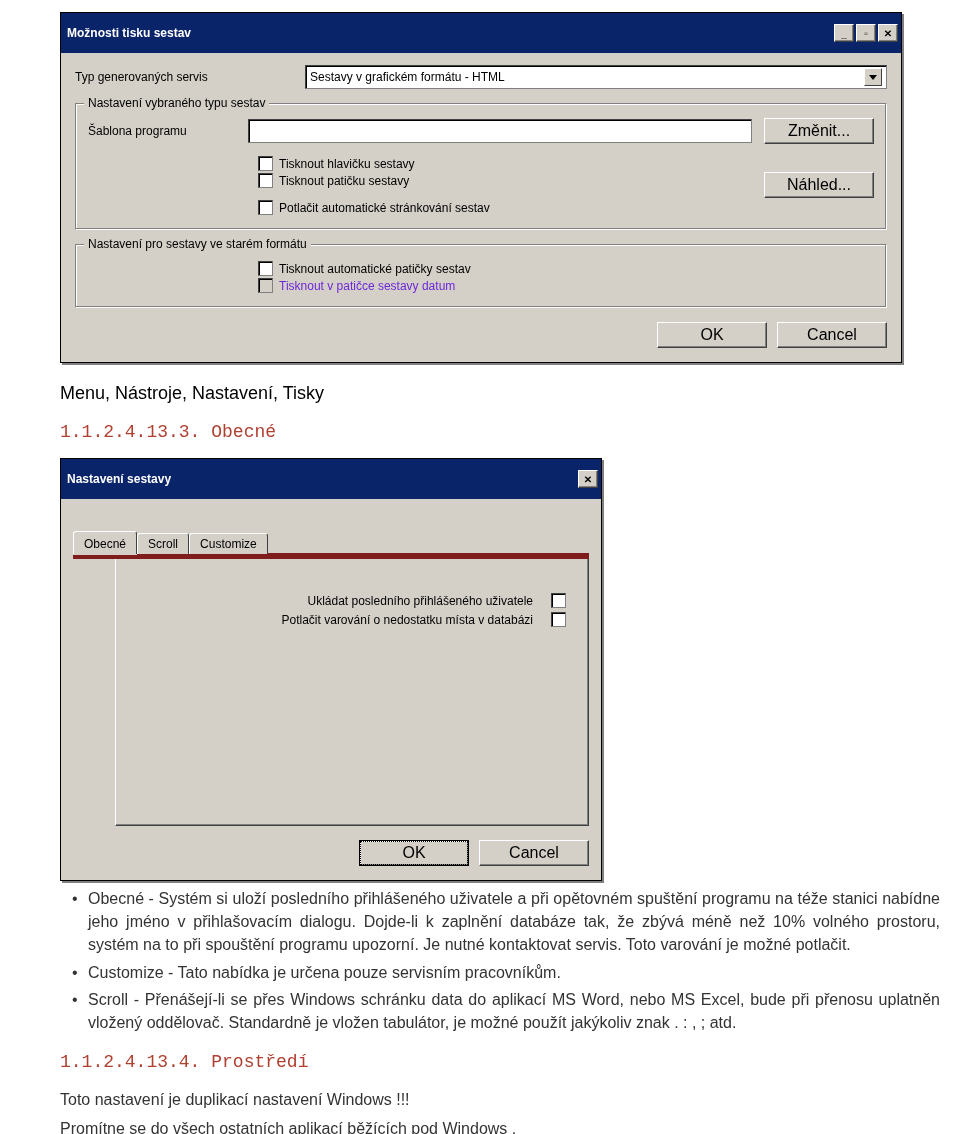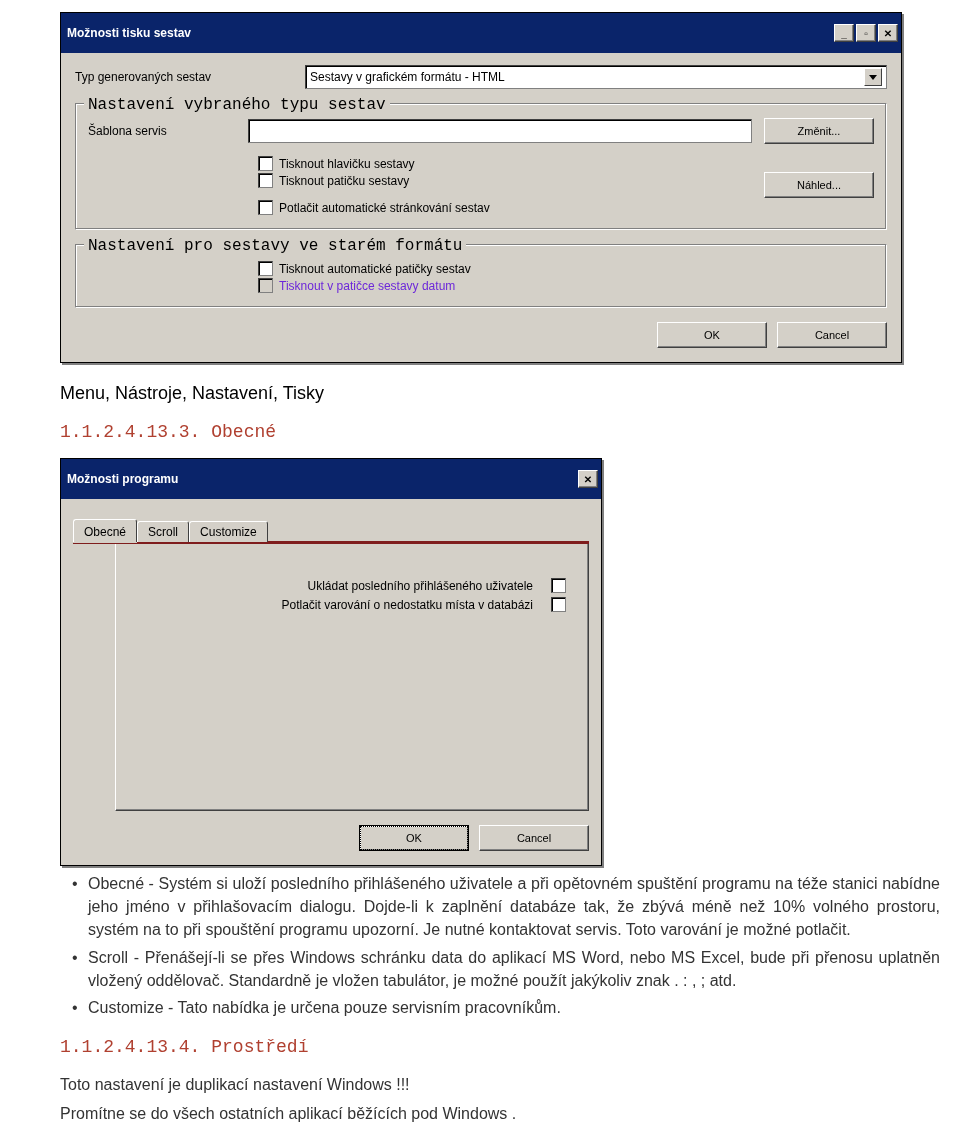--- a/index.html
+++ b/index.html
@@ -91,22 +91,21 @@
     padding: 14px 12px 12px 12px;
     margin-top: 14px;
     position: relative;
   }
   .groupbox-legend {
     position: absolute;
     top: -8px;
     left: 8px;
     background: #d4d0c8;
     padding: 0 4px;
-    font-size: 16px;
-    font-family: Liberation Mono, monospace;
+    font-size: 12px;
   }
 
   .cb-row { display: flex; align-items: center; margin: 2px 0; }
   .cb {
     width: 13px;
     height: 13px;
     background: #fff;
     border: 1px solid #808080;
     border-top-color: #404040;
     border-left-color: #404040;
@@ -118,21 +117,21 @@
   .disabled { color: #6d28d9; }
 
   .btn {
     min-width: 96px;
     height: 24px;
     background: #d4d0c8;
     border: 1px solid #fff;
     border-right-color: #404040;
     border-bottom-color: #404040;
     box-shadow: inset -1px -1px 0 #808080;
-    font-size: 11px;
+    font-size: 16px;
     font-family: inherit;
     display: inline-flex;
     align-items: center;
     justify-content: center;
     padding: 0 6px;
   }
   .btn.default {
     border: 1px solid #000;
     box-shadow: inset 1px 1px 0 #fff, inset -1px -1px 0 #808080;
   }
@@ -152,24 +151,24 @@
   .section-no { color: #b04030; font-family: Liberation Mono, monospace; font-size: 18px; margin: 18px 0 16px 0; }
   ul.bullets { margin: 6px 0 6px 6px; padding: 0; list-style: none; }
   ul.bullets li { position: relative; padding-left: 22px; font-size: 16px; line-height: 1.45; text-align: justify; margin-bottom: 4px; }
   ul.bullets li::before { content: "•"; position: absolute; left: 6px; top: 0; }
   .body-p { font-size: 16px; line-height: 1.45; margin: 6px 0; }
 
   
   .tabstrip {
     display: flex;
     align-items: flex-end;
-    border-bottom: 3px solid #7f1d1d;
+    border-bottom: 6px solid #7f1d1d;
     position: relative;
     height: 24px;
-    margin-top: 8px;
+    margin-top: 20px;
   }
   .tab {
     background: #d4d0c8;
     border: 1px solid #fff;
     border-right-color: #404040;
     border-bottom: none;
     padding: 3px 10px;
     font-size: 12px;
     margin-right: 0px;
     position: relative;
@@ -212,35 +211,35 @@
 <div class="win-window" style="width:840px;">
   <div class="win-titlebar">
     <span>Možnosti tisku sestav</span>
     <span class="spacer"></span>
     <span class="titlebtn">_</span>
     <span class="titlebtn">▫</span>
     <span class="titlebtn">✕</span>
   </div>
   <div class="win-body">
     <div class="row">
-      <span class="lbl" style="width:230px;">Typ generovaných sestav</span>
+      <span class="lbl" style="width:230px;">Typ generovaných servis</span>
       <div class="txtbox select-box">
         <span>Sestavy v grafickém formátu - HTML</span>
         <span class="select-arrow">
           <svg viewBox="0 0 8 8">
                 <polygon points="0,2 8,2 4,7" fill="#000"></polygon>
               </svg>
         </span>
       </div>
     </div>
 
     <div class="groupbox">
       <div class="groupbox-legend">Nastavení vybraného typu sestav</div>
       <div class="row" style="align-items:center;">
-        <span class="lbl" style="width:160px;">Šablona servis</span>
+        <span class="lbl" style="width:160px;">Šablona programu</span>
         <div class="txtbox" style="flex:1;"></div>
         <span style="width:12px;"></span>
         <div class="btn">
           <span>Změnit...</span>
         </div>
       </div>
       <div style="display:flex;">
         <div style="width:170px;"></div>
         <div style="flex:1;">
           <div class="cb-row">
@@ -291,21 +290,21 @@
   </div>
 </div>
 
 <div class="body-text">
   <div class="path-text">Menu, Nástroje, Nastavení, Tisky</div>
   <div class="section-no">1.1.2.4.13.3. Obecné</div>
 </div>
 
 <div class="win-window" style="width:540px;">
   <div class="win-titlebar">
-    <span>Možnosti programu</span>
+    <span>Nastavení sestavy</span>
     <span class="spacer"></span>
     <span class="titlebtn">✕</span>
   </div>
   <div class="win-body" style="padding:10px 12px 14px 12px;">
     <div class="tabstrip">
       <div class="tab active"><span>Obecné</span></div>
       <div class="tab"><span>Scroll</span></div>
       <div class="tab"><span>Customize</span></div>
     </div>
     <div class="tabpanel">
@@ -327,21 +326,21 @@
       <div class="btn">
         <span>Cancel</span>
       </div>
     </div>
   </div>
 </div>
 
 <div class="body-text">
   <ul class="bullets">
     <li>Obecné - Systém si uloží posledního přihlášeného uživatele a při opětovném spuštění programu na téže stanici nabídne jeho jméno v přihlašovacím dialogu. Dojde-li k zaplnění databáze tak, že zbývá méně než 10% volného prostoru, systém na to při spouštění programu upozorní. Je nutné kontaktovat servis. Toto varování je možné potlačit.</li>
+    <li>Customize - Tato nabídka je určena pouze servisním pracovníkům.</li>
     <li>Scroll - Přenášejí-li se přes Windows schránku data do aplikací MS Word, nebo MS Excel, bude při přenosu uplatněn vložený oddělovač. Standardně je vložen tabulátor, je možné použít jakýkoliv znak  . : , ;  atd.</li>
-    <li>Customize - Tato nabídka je určena pouze servisním pracovníkům.</li>
   </ul>
   <div class="section-no">1.1.2.4.13.4. Prostředí</div>
   <div class="body-p">Toto nastavení je duplikací nastavení Windows !!!</div>
   <div class="body-p">Promítne se do všech ostatních aplikací běžících pod Windows .</div>
 </div>
 
 </div>
 
 </body></html>

